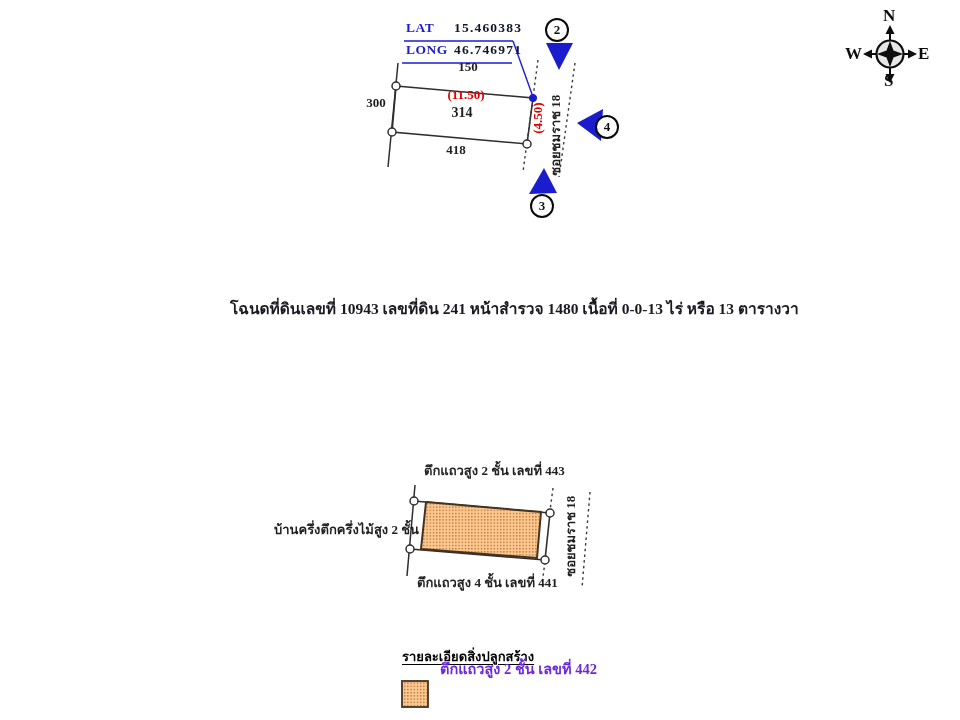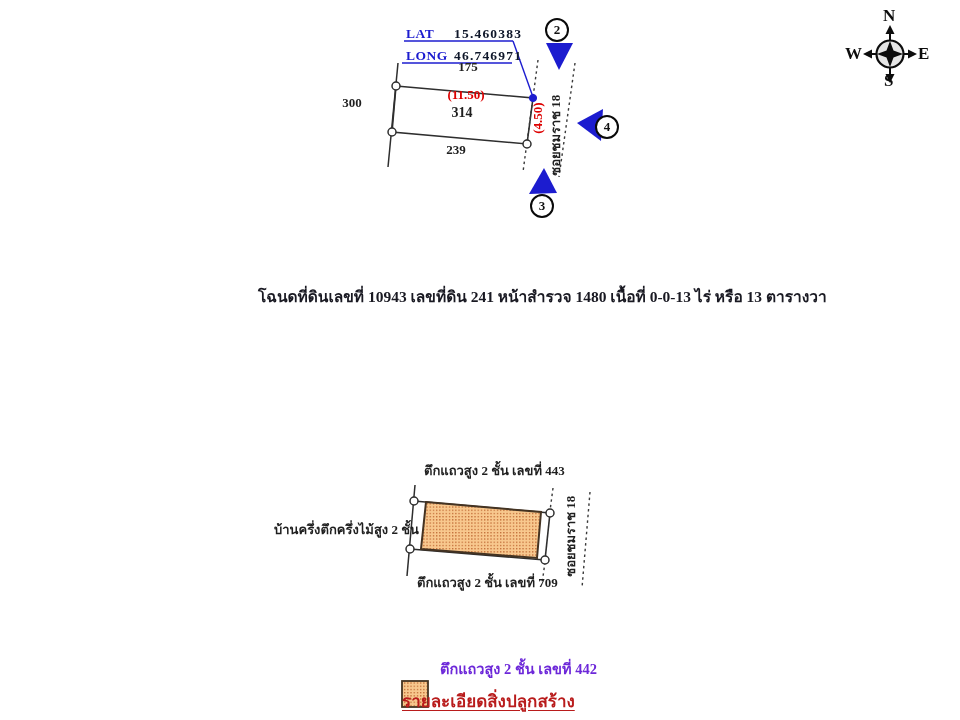--- a/index.html
+++ b/index.html
@@ -4,29 +4,29 @@
 <style>
   html,body{margin:0;padding:0;background:#fff;}
   .canvas{position:relative;width:960px;height:720px;background:#ffffff;overflow:hidden;
           font-family:"Liberation Serif","DejaVu Serif",serif;}
   svg.linework{position:absolute;left:0;top:0;width:960px;height:720px;}
   .lbl{position:absolute;font-weight:bold;color:#1f1f1f;font-size:13px;line-height:1.1;white-space:nowrap;text-align:right;}
   .center{text-align:center;}
   .red{color:#dd0000;}
   .rot{transform:rotate(-90deg);transform-origin:center center;}
   .coords{position:absolute;left:406px;top:20px;}
-  .coord-row{display:flex;height:22px;align-items:flex-end;}
+  .coord-row{display:flex;height:22px;align-items:flex-start;}
   .coord-label{width:48px;font-weight:bold;color:#1c1ccf;font-size:13.5px;letter-spacing:.5px;}
   .coord-value{font-weight:bold;color:#0f172a;font-size:13.5px;letter-spacing:1.2px;}
   .marker{position:absolute;box-sizing:border-box;width:24px;height:24px;border:2.4px solid #0a0a0a;
           border-radius:50%;background:#fff;display:flex;align-items:center;justify-content:center;
           font-weight:bold;font-size:13px;color:#111;}
-  .deed{position:absolute;left:230px;top:284px;font-weight:bold;font-size:15.5px;color:#191922;white-space:nowrap;margin-left:28px;}
-  .legend-title{position:absolute;left:402px;top:646px;font-weight:bold;font-size:17px;color:#b91c1c;
-                text-decoration:underline;text-underline-offset:3px;white-space:nowrap;margin-top:41px;}
+  .deed{position:absolute;left:230px;top:296px;font-weight:bold;font-size:15.5px;color:#191922;white-space:nowrap;}
+  .legend-title{position:absolute;left:402px;top:646px;font-weight:bold;font-size:13px;color:#000000;
+                text-decoration:underline;text-underline-offset:3px;white-space:nowrap;}
   .legend-item-label{position:absolute;left:440px;top:657px;font-weight:bold;font-size:14.5px;color:#6d28d9;white-space:nowrap;}
   .compass-letter{position:absolute;font-weight:bold;font-size:17px;color:#0d0d0d;}
 </style>
 </head>
 <body>
 
 <div class="canvas">
 
   <svg class="linework" viewBox="0 0 960 720">
     <defs>
@@ -98,40 +98,40 @@
     <div class="coord-row">
       <span class="coord-label">LAT</span>
       <span class="coord-value">15.460383</span>
     </div>
     <div class="coord-row">
       <span class="coord-label">LONG</span>
       <span class="coord-value">46.746971</span>
     </div>
   </div>
 
-  <div class="lbl center" style="left:450px;top:60px;width:36px;">175</div>
+  <div class="lbl center" style="left:450px;top:60px;width:36px;">150</div>
   <div class="lbl center red" style="left:432px;top:88px;width:68px;">(11.50)</div>
   <div class="lbl center" style="left:440px;top:105px;width:44px;font-size:14px;">314</div>
-  <div class="lbl center" style="left:436px;top:143px;width:40px;">239</div>
-  <div class="lbl center" style="left:332px;top:96px;width:40px;">300</div>
+  <div class="lbl center" style="left:436px;top:143px;width:40px;">418</div>
+  <div class="lbl center" style="left:356px;top:96px;width:40px;">300</div>
   <div class="lbl center red rot" style="left:498px;top:111px;width:80px;">(4.50)</div>
   <div class="lbl center rot" style="left:506px;top:128px;width:100px;">ซอยชมราช 18</div>
 
   <div class="marker" style="left:545px;top:18px;">2</div>
   <div class="marker" style="left:530px;top:194px;">3</div>
   <div class="marker" style="left:595px;top:115px;">4</div>
 
   <div class="compass-letter" style="left:883px;top:6px;">N</div>
   <div class="compass-letter" style="left:845px;top:44px;">W</div>
   <div class="compass-letter" style="left:918px;top:44px;">E</div>
   <div class="compass-letter" style="left:884px;top:71px;">S</div>
 
   <div class="deed">โฉนดที่ดินเลขที่ 10943 เลขที่ดิน 241 หน้าสำรวจ 1480 เนื้อที่ 0-0-13 ไร่ หรือ 13 ตารางวา</div>
 
   <div class="lbl" style="left:424px;top:464px;">ตึกแถวสูง 2 ชั้น เลขที่ 443</div>
   <div class="lbl" style="left:274px;top:523px;">บ้านครึ่งตึกครึ่งไม้สูง 2 ชั้น</div>
-  <div class="lbl" style="left:417px;top:576px;">ตึกแถวสูง 2 ชั้น เลขที่ 709</div>
+  <div class="lbl" style="left:417px;top:576px;">ตึกแถวสูง 4 ชั้น เลขที่ 441</div>
   <div class="lbl center rot" style="left:521px;top:529px;width:100px;">ซอยชมราช 18</div>
 
   <div class="legend-title">รายละเอียดสิ่งปลูกสร้าง</div>
   <div class="legend-item-label">ตึกแถวสูง 2 ชั้น เลขที่ 442</div>
 
 </div>
 
 </body></html>

